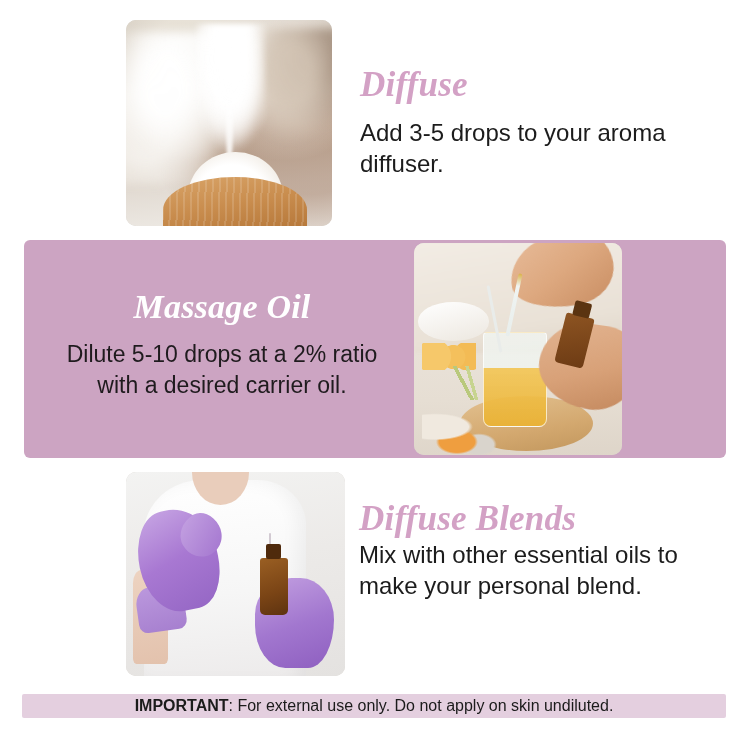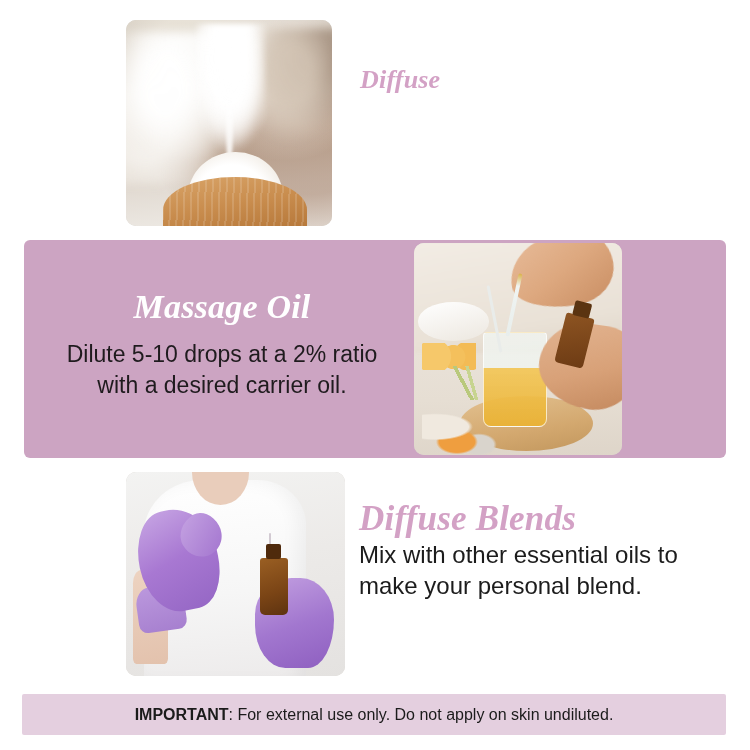--- a/index.html
+++ b/index.html
@@ -342,21 +342,21 @@
     margin: 0;
   }
 
   #text-diffuse {
     position: absolute;
     left: 360px;
     top: 66px;
     width: 330px;
   }
   #text-diffuse .heading {
-    font-size: 26px;
+    font-size: 35px;
     color: #d3a1c5;
     line-height: 1.1;
   }
   #text-diffuse .body-text {
     font-size: 24px;
     line-height: 1.32;
     margin-top: 12px;
   }
 
   #text-massage {
@@ -393,21 +393,21 @@
     font-size: 24px;
     line-height: 1.32;
   }
 
   
   #footer-note {
     position: absolute;
     left: 22px;
     top: 694px;
     width: 704px;
-    height: 41px;
+    height: 24px;
     background: #e4cfdf;
     border-radius: 2px;
     display: flex;
     align-items: center;
     justify-content: center;
   }
   #footer-note .note-line {
     font-family: "Liberation Sans", sans-serif;
     font-size: 16px;
     color: #1b1b1b;
@@ -429,20 +429,21 @@
       <div class="diff-blur-right"></div>
       <div class="diff-mist"></div>
       <div class="diff-stream"></div>
       <div class="diff-top"></div>
       <div class="diff-base"></div>
     </div>
   </div>
 
   <div id="text-diffuse">
     <h2 class="heading">Diffuse</h2>
+    <p class="body-text">Add 3-5 drops to your aroma diffuser.</p>
   </div>
 
   <div id="band-massage"></div>
 
   <div class="photo" id="photo-massage">
     <div class="ph-inner">
       <div class="mass-bg"></div>
       <div class="mass-wall"></div>
       <div class="mass-plate"></div>
       <div class="mass-citrus"></div>

